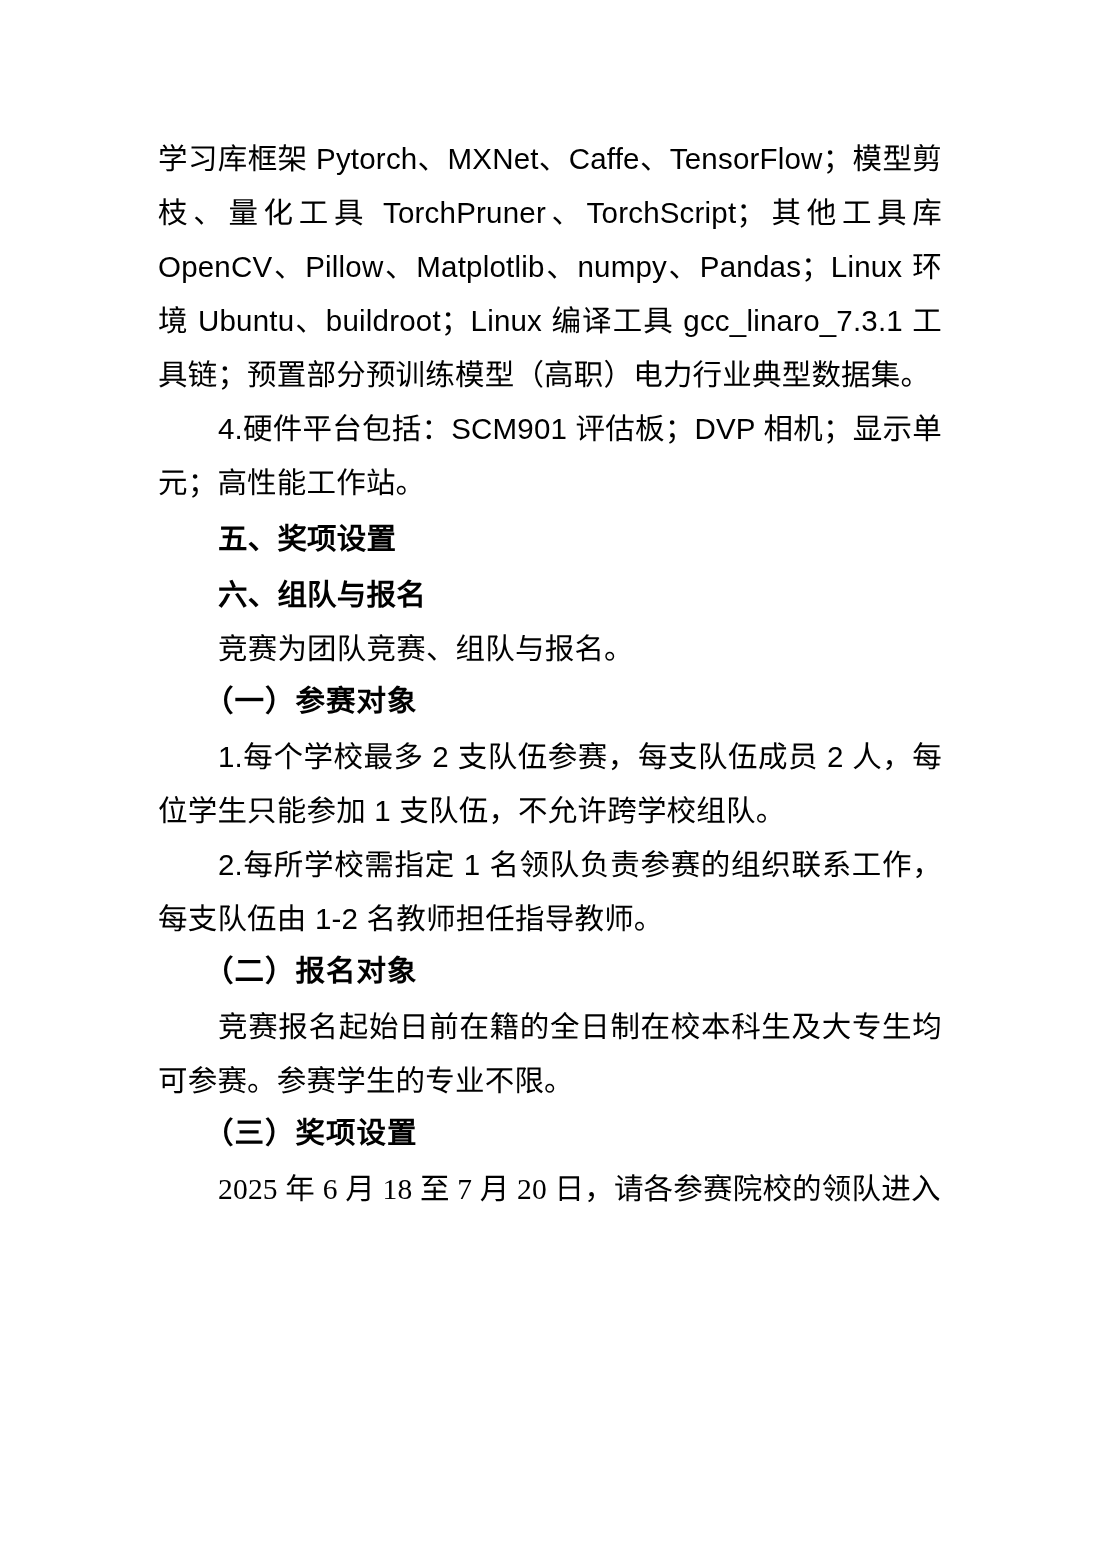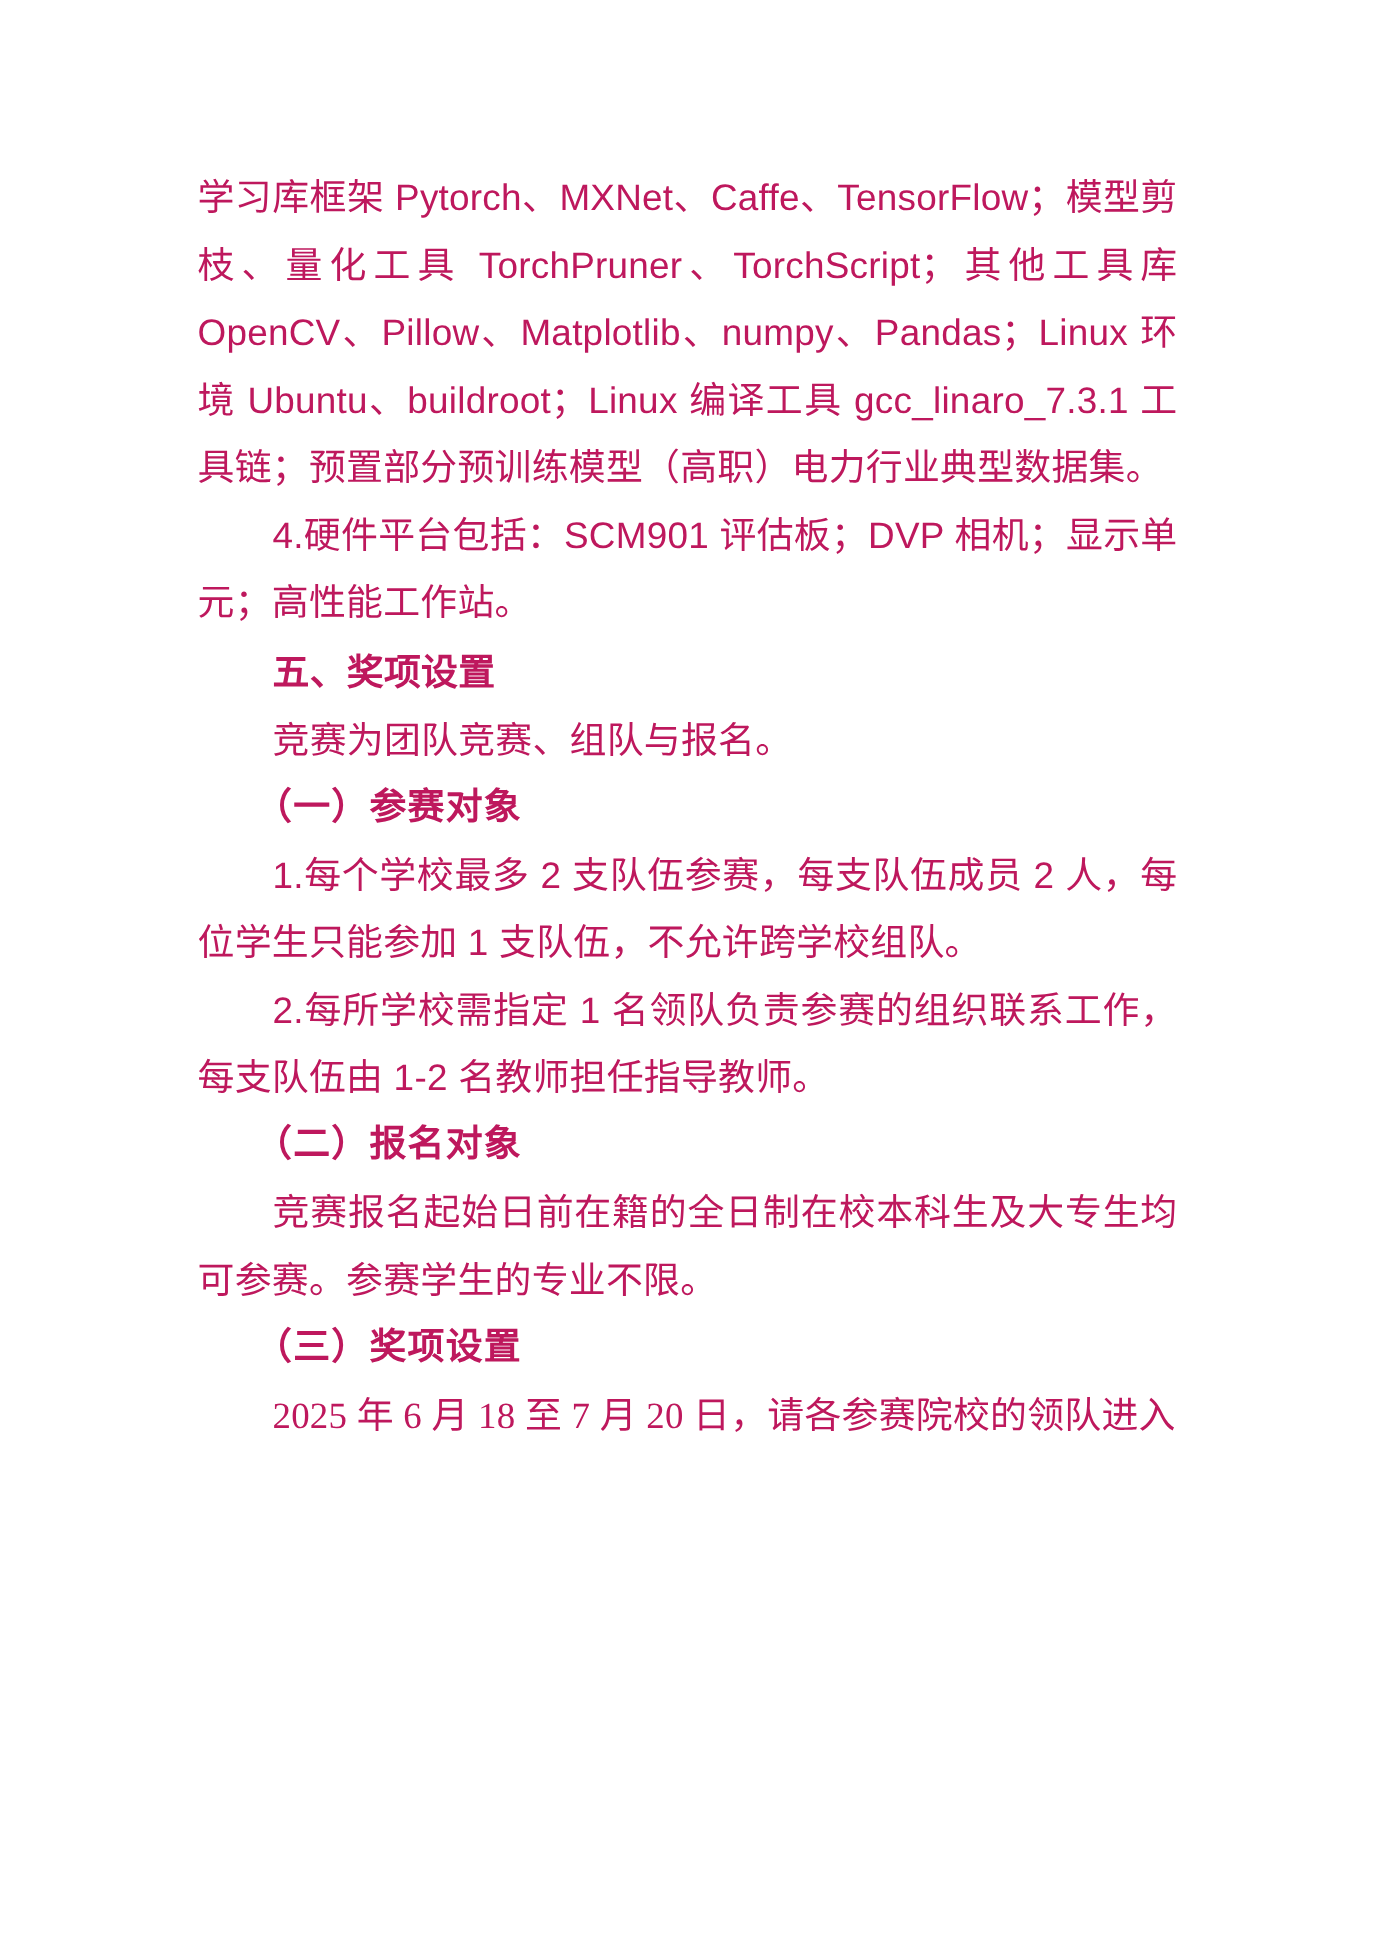--- a/index.html
+++ b/index.html
@@ -19,21 +19,21 @@
     width: 1102px;
     height: 1559px;
     box-sizing: border-box;
     padding: 132px 160px 0 158px;
     background: #ffffff;
   }
   .doc-body {
     font-size: 29.5px;
     line-height: 54px;
     letter-spacing: 0.2px;
-    color: #be185d;
+    color: #000000;
     text-align: justify;
     text-justify: inter-ideograph;
   }
   p {
     margin: 0;
   }
   .para {
     text-indent: 0;
   }
   .indent2 {
@@ -55,20 +55,21 @@
   }
 </style>
 </head>
 <body>
 
 <div class="page">
   <div class="doc-body" id="doc-body">
       <p class="para">学习库框架 Pytorch、MXNet、Caffe、TensorFlow；模型剪枝、量化工具 TorchPruner、TorchScript；其他工具库 OpenCV、Pillow、Matplotlib、numpy、Pandas；Linux 环境 Ubuntu、buildroot；Linux 编译工具 gcc_linaro_7.3.1 工具链；预置部分预训练模型（高职）电力行业典型数据集。</p>
       <p class="indent2">4.硬件平台包括：SCM901 评估板；DVP 相机；显示单元；高性能工作站。</p>
       <p class="heading">五、奖项设置</p>
+      <p class="heading">六、组队与报名</p>
       <p class="indent2">竞赛为团队竞赛、组队与报名。</p>
       <p class="subheading">（一）参赛对象</p>
       <p class="indent2">1.每个学校最多 2 支队伍参赛，每支队伍成员 2 人，每位学生只能参加 1 支队伍，不允许跨学校组队。</p>
       <p class="indent2">2.每所学校需指定 1 名领队负责参赛的组织联系工作，每支队伍由 1-2 名教师担任指导教师。</p>
       <p class="subheading">（二）报名对象</p>
       <p class="indent2 serif-para">竞赛报名起始日前在籍的全日制在校本科生及大专生均可参赛。参赛学生的专业不限。</p>
       <p class="subheading">（三）奖项设置</p>
       <p class="indent2 serif-para">2025 年 6 月 18 至 7 月 20 日，请各参赛院校的领队进入</p>
     </div>
 </div>

